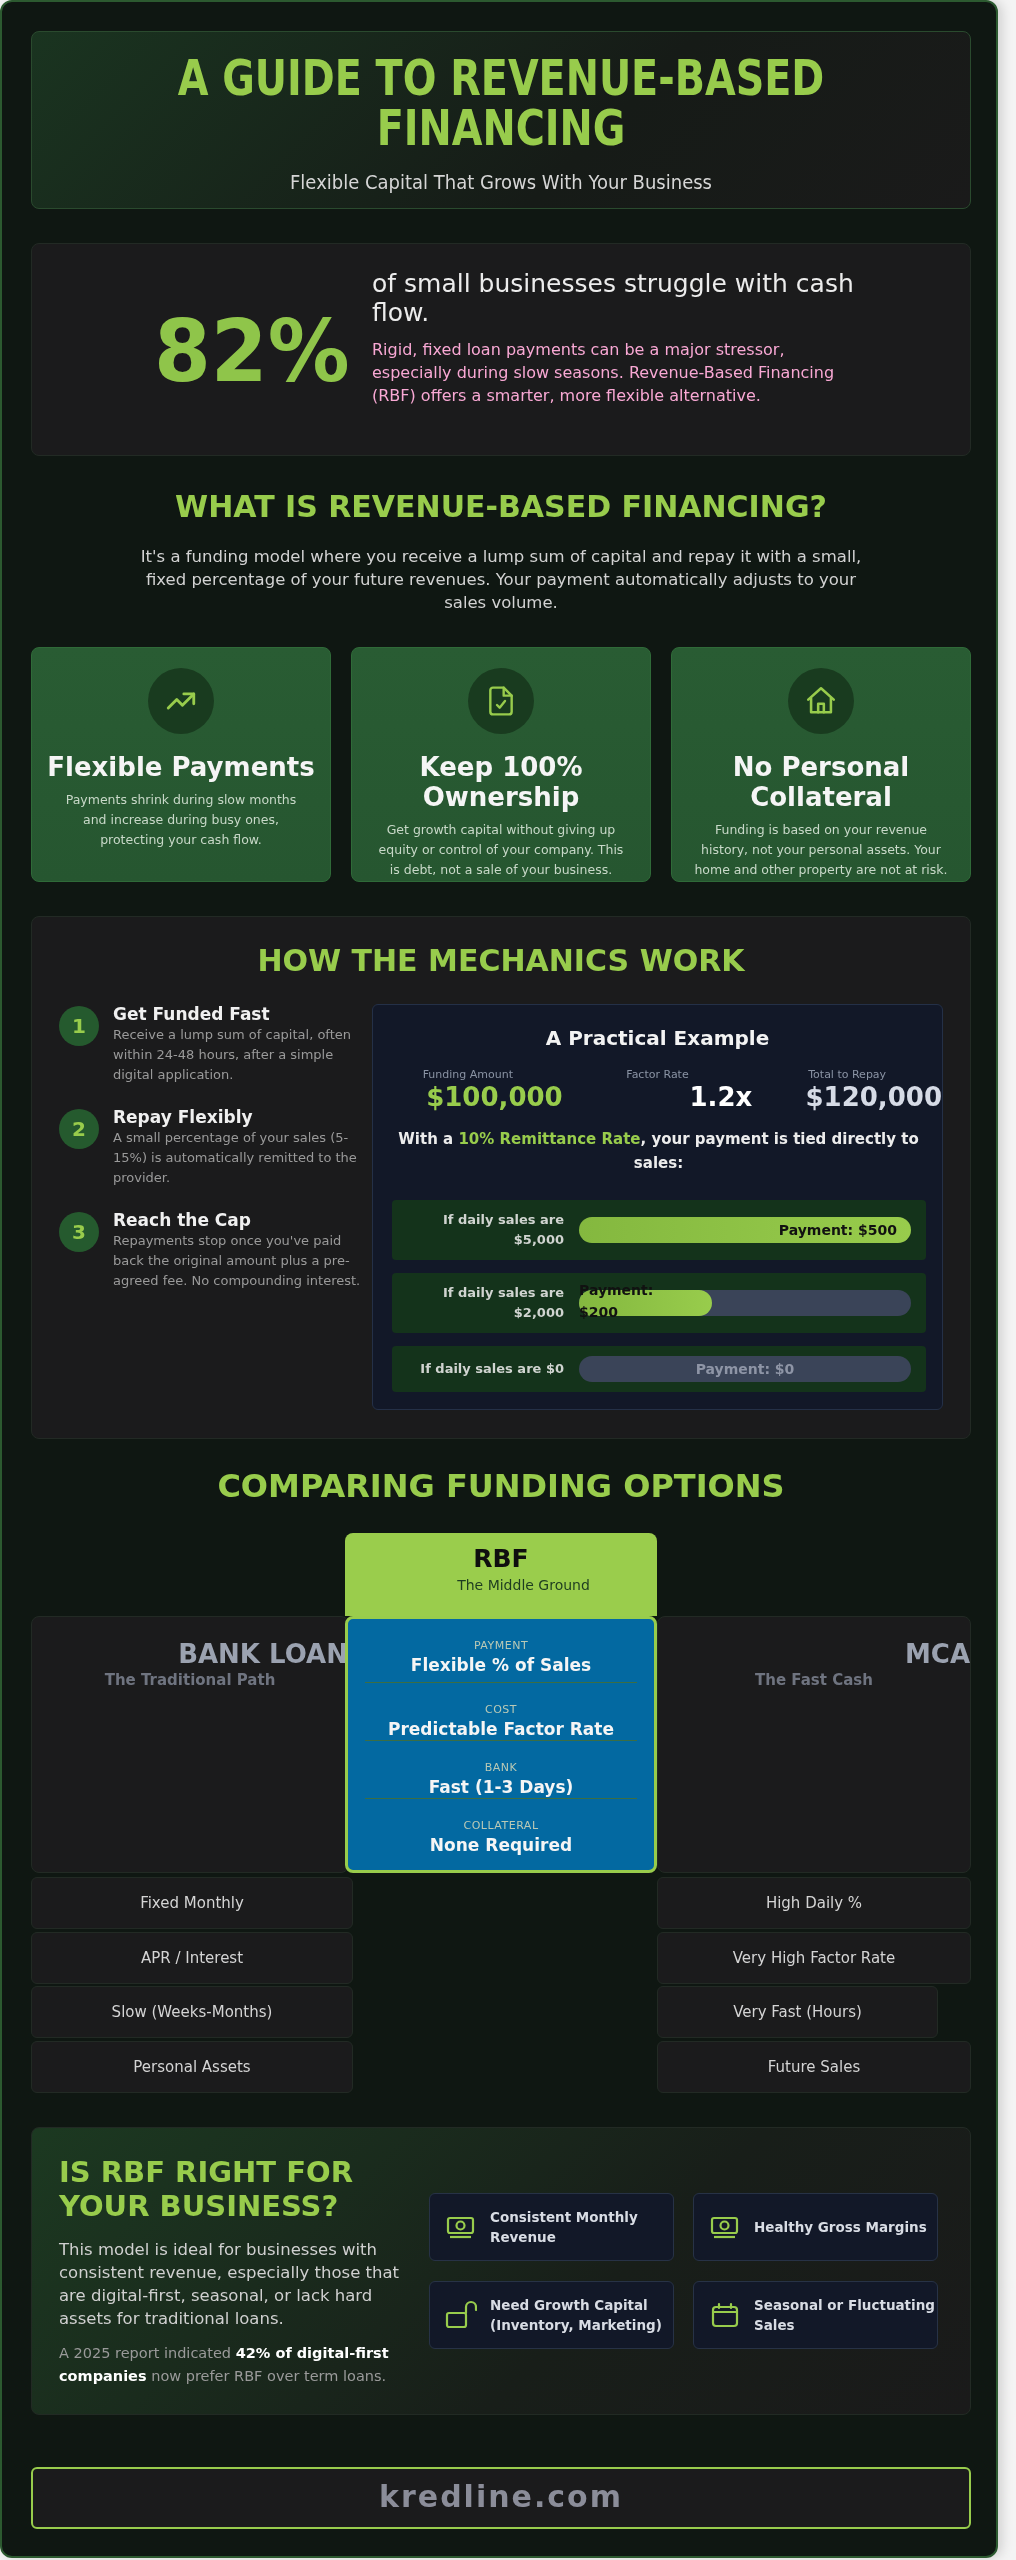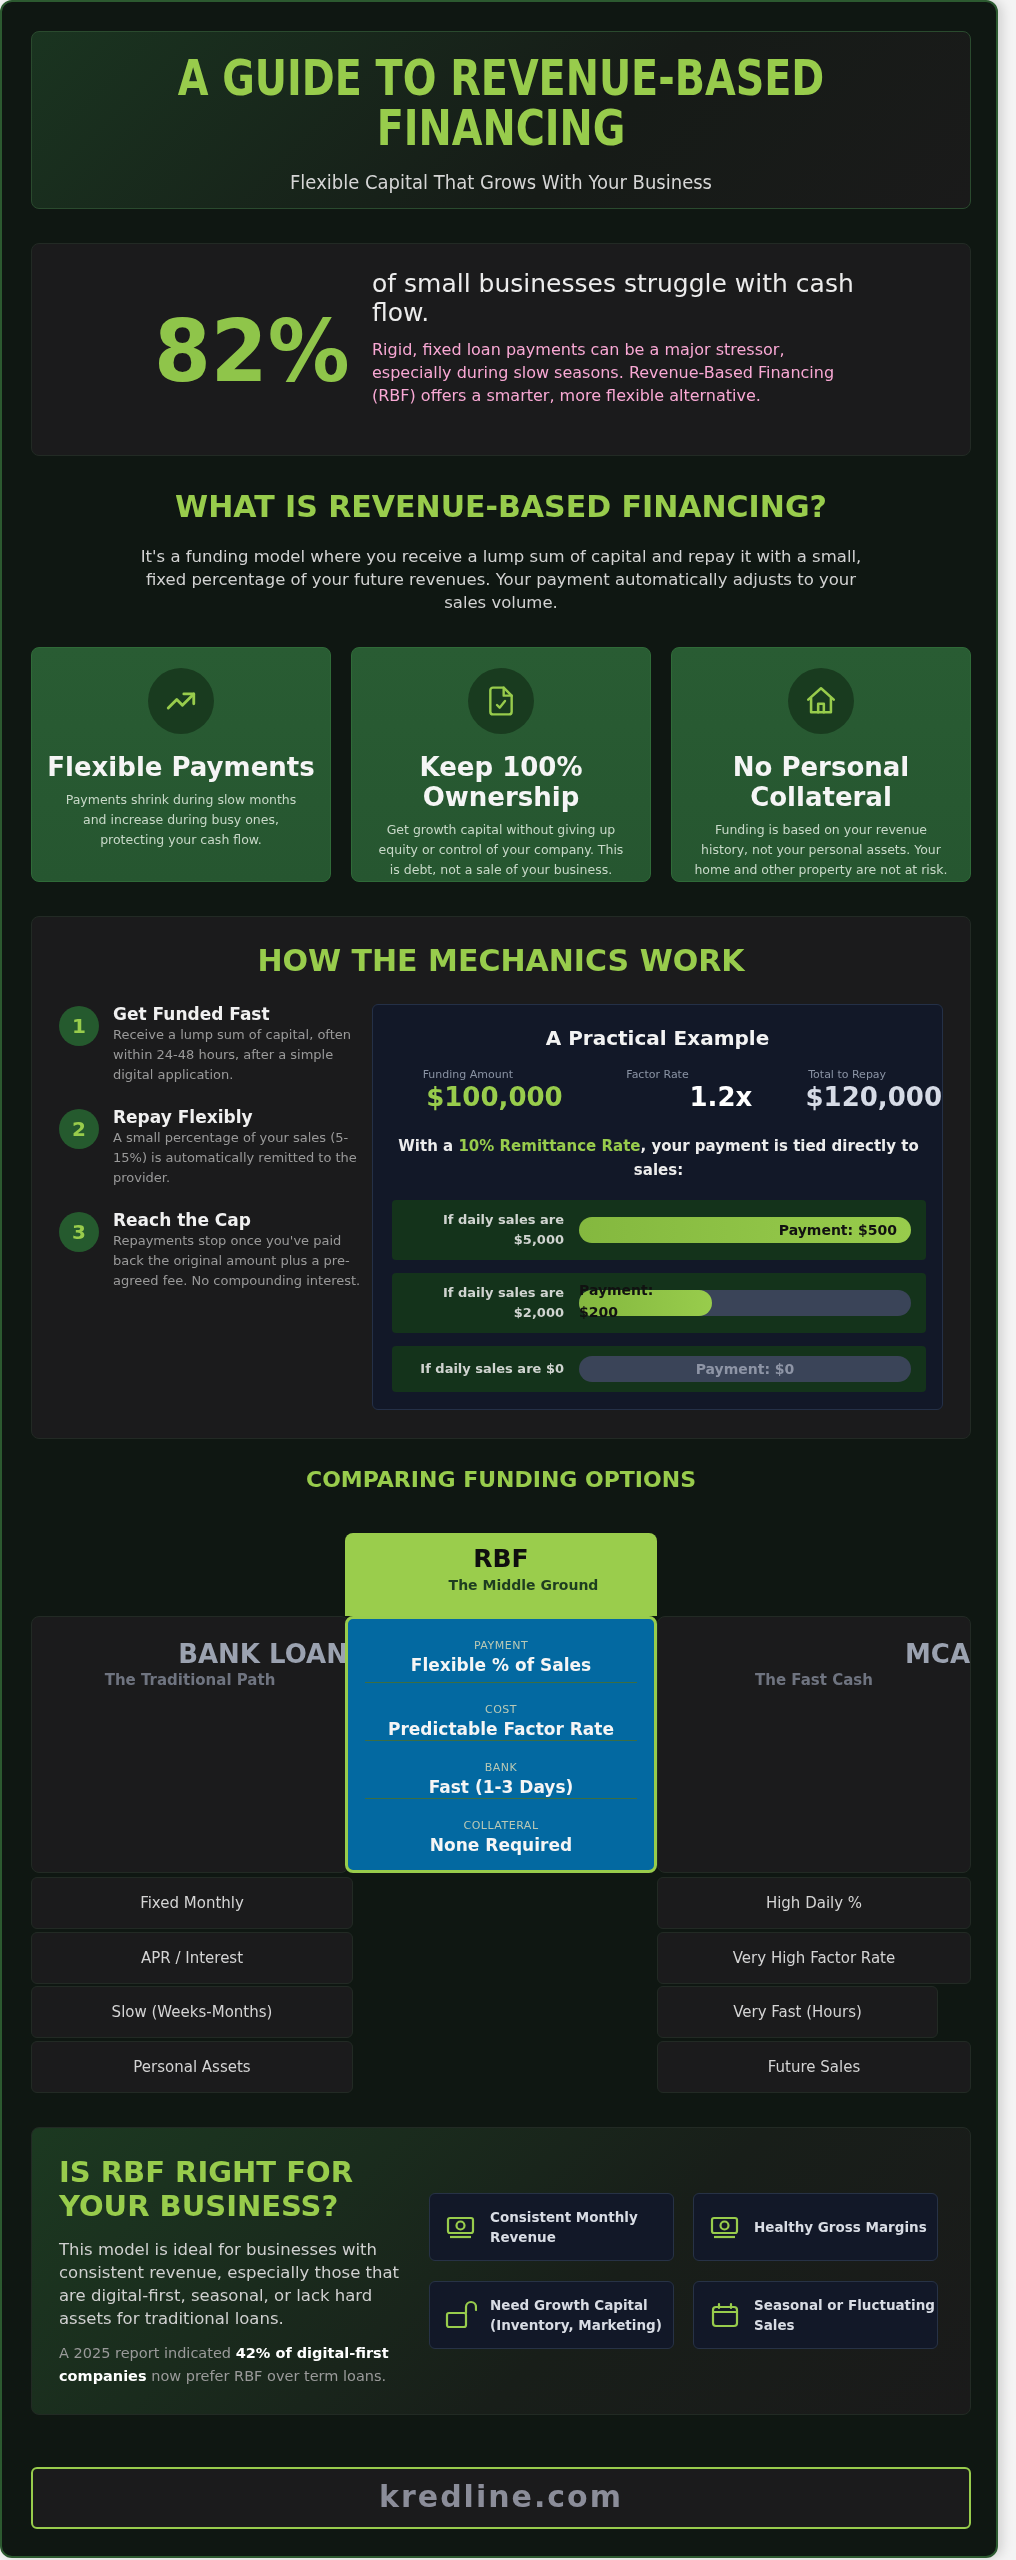--- a/index.html
+++ b/index.html
@@ -85,48 +85,48 @@
   .example {
     position: absolute; left: 340px; top: 87px; width: 571px; height: 406px;
     background: #121828; border: 1px solid #243047; border-radius: 6px;
   }
   .example h3 { text-align: center; font-size: 20px; font-weight: bold; color: #f3f3f3; margin-top: 21px; }
   .ex-stats { position: absolute; top: 63px; left: 0; width: 100%; display: flex; }
   .ex-stat { flex: 1; text-align: center; }
   .ex-stat .lbl { font-size: 11px; color: #8a93a4; }
   .ex-stat .val { font-size: 26px; font-weight: bold; margin-top: 1px; text-align: right; }
   .ex-note {
-    position: absolute; top: 129px; left: 20px; width: 531px; text-align: center;
+    position: absolute; top: 122px; left: 20px; width: 531px; text-align: center;
     font-size: 15px; line-height: 24px; font-weight: bold; color: #ececec;
   }
   .ex-note .hl { color: #98cc4c; }
   .bar-row {
     position: absolute; left: 19px; width: 534px; background: #14331b; border-radius: 4px;
   }
   .bar-row .lbl {
     position: absolute; left: 0; width: 172px; text-align: right;
     font-size: 13px; line-height: 20px; font-weight: bold; color: #d0d4d0;
   }
   .bar-row .track {
     position: absolute; left: 187px; width: 332px; height: 26px; border-radius: 13px; background: #3a4458;
   }
   .bar-row .fill {
     position: absolute; left: 0; top: 0; height: 26px; border-radius: 13px;
     background: linear-gradient(90deg, #84b83f 0%, #98cc4c 100%);
   }
   .bar-row .ptxt { position: absolute; font-size: 14px; font-weight: bold; color: #111; line-height: 26px; }
 
   
-  .cmp-title { top: 1465px; font-size: 22px; }
+  .cmp-title { top: 1465px; font-size: 32px; }
   .rbf-head {
     position: absolute; left: 343px; top: 1531px; width: 312px; height: 83px;
     background: #9acd4c; border-radius: 8px 8px 0 0; text-align: center;
   }
   .rbf-head .t { font-size: 25px; font-weight: bold; color: #0f0f0f; margin-top: 11px; }
-  .rbf-head .s { font-size: 14px; font-weight: bold; color: #1e3d20; margin-top: 4px; padding-left: 45px; }
+  .rbf-head .s { font-size: 14px; font-weight: normal; color: #1e3d20; margin-top: 4px; padding-left: 45px; }
 
   .side-card {
     position: absolute; top: 1614px; width: 318px; height: 257px;
     background: #1b1b1c; border: 1px solid #222a24; border-radius: 8px; text-align: center;
   }
   .side-card .t { font-size: 26px; font-weight: bold; color: #9ba2b0; margin-top: 22px; text-align: right; }
   .side-card .s { font-size: 15px; font-weight: bold; color: #6f7480; margin-top: 2px; }
 
   .rbf-body {
     position: absolute; left: 343px; top: 1614px; width: 312px; height: 257px;

